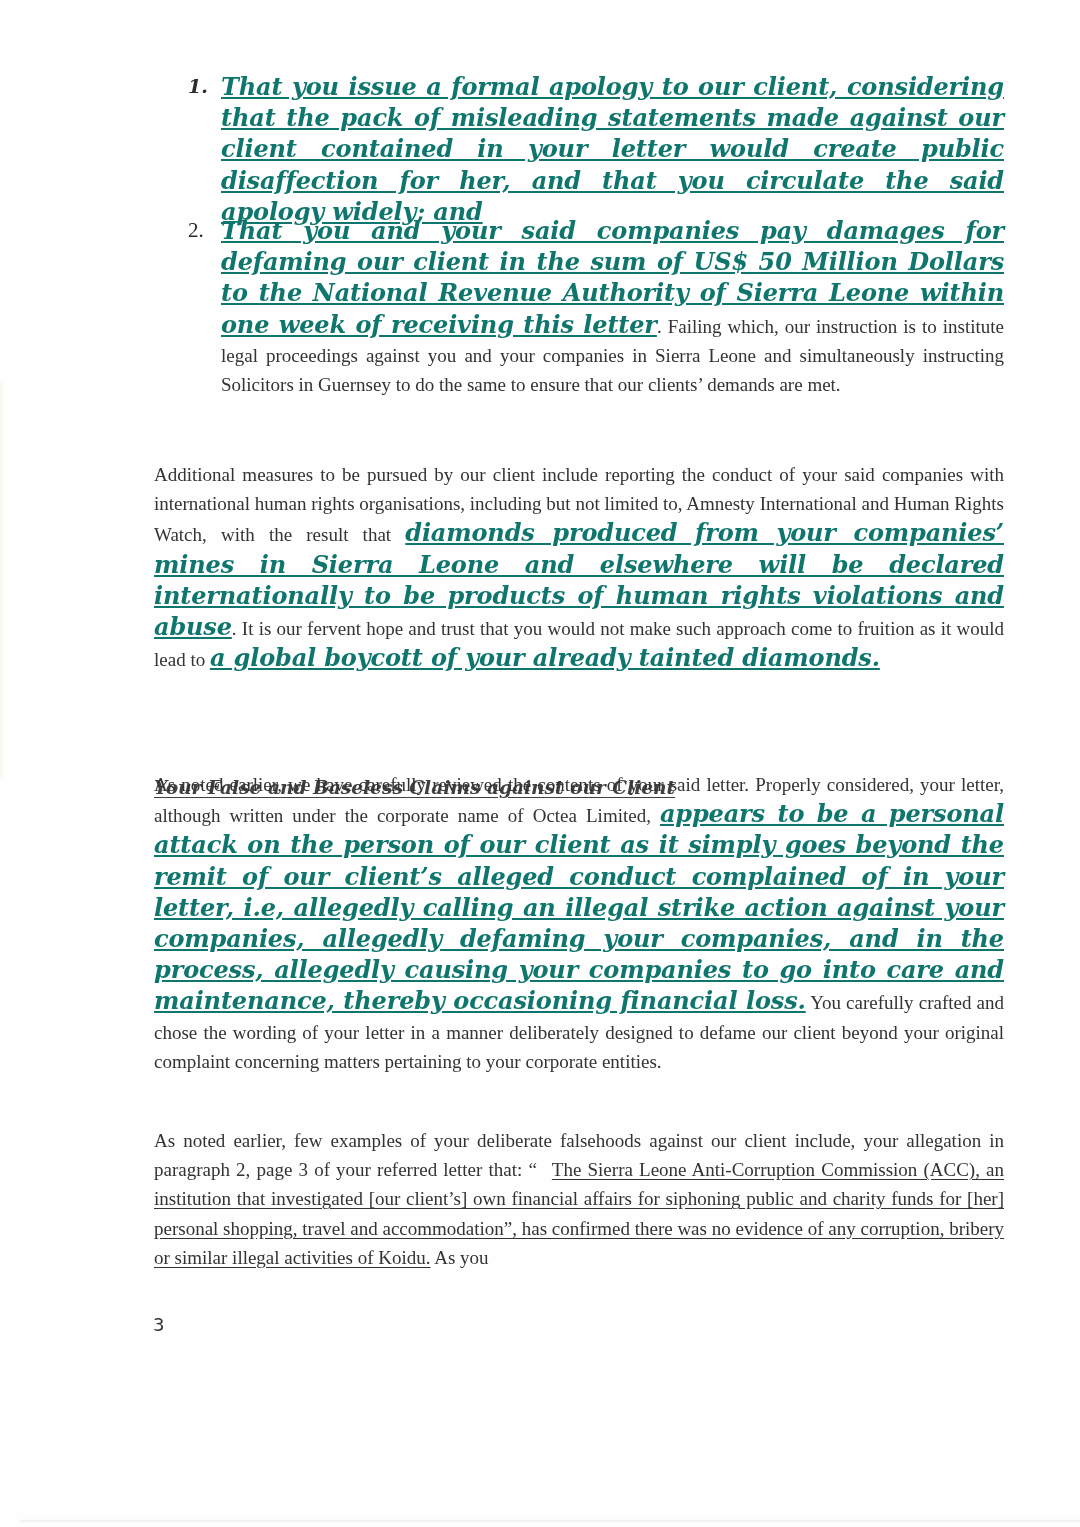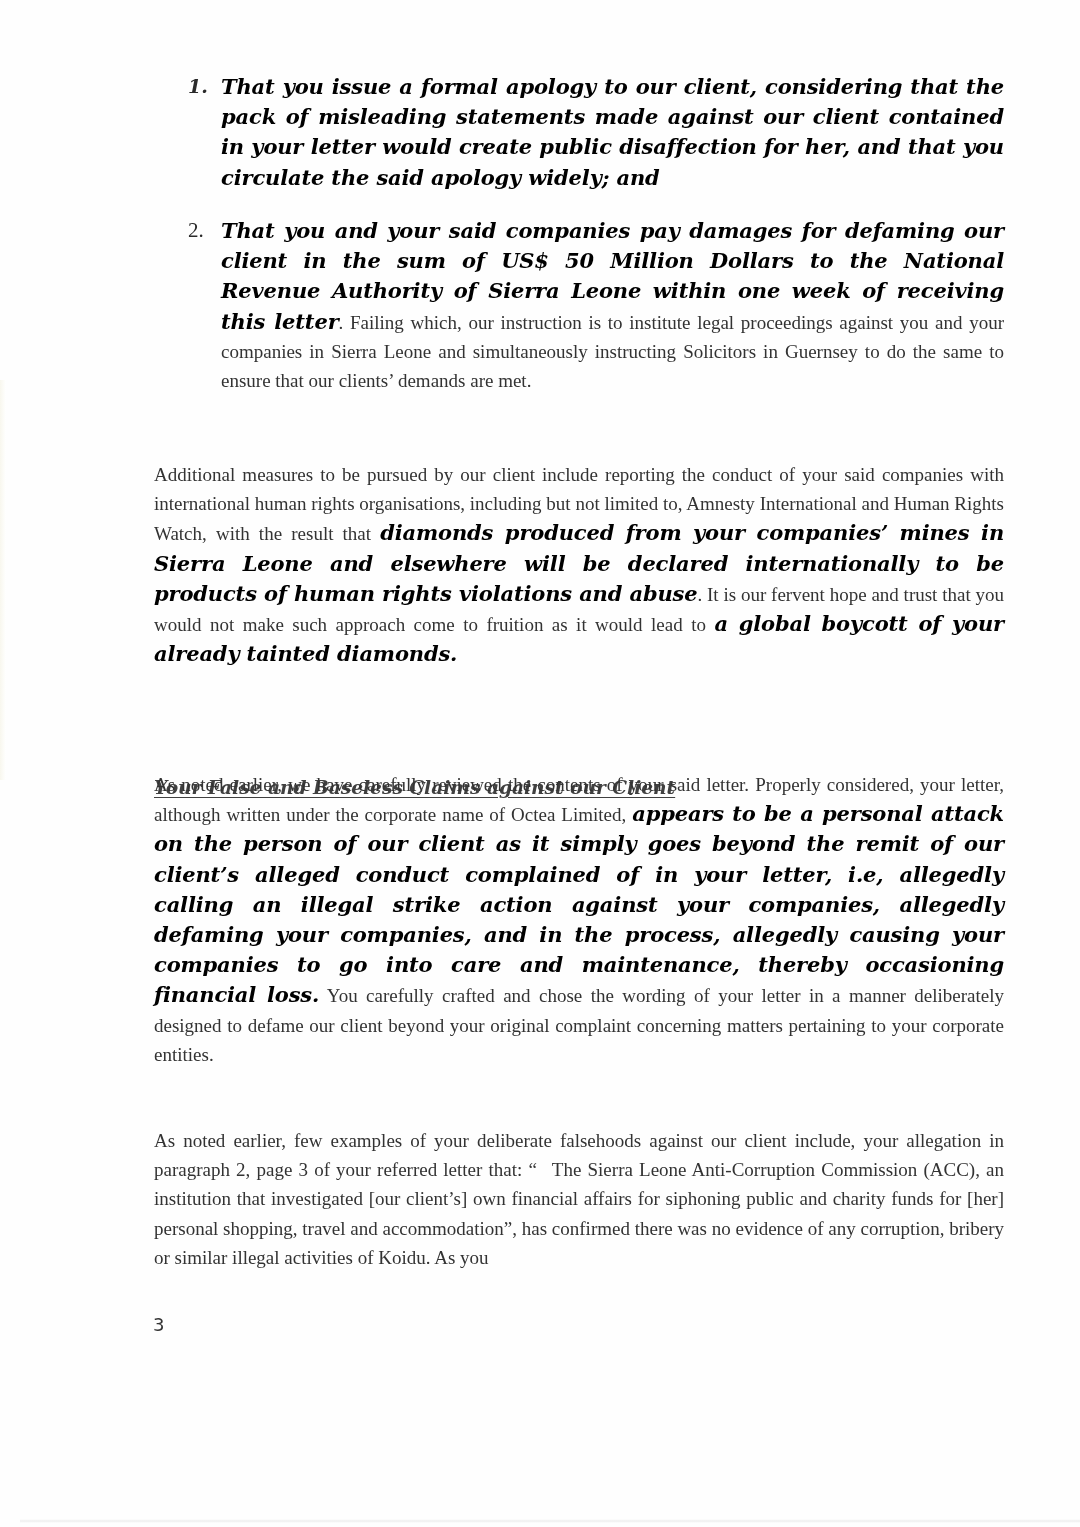--- a/index.html
+++ b/index.html
@@ -63,30 +63,32 @@
       font-size: 19px;
     }
     .list-body {
       margin-left: 67px;
       text-align: justify;
     }
     .bi {
       font-family: "DejaVu Serif", serif;
       font-weight: bold;
       font-style: italic;
-      font-size: 21px;
+      font-size: 24px;
       letter-spacing: -0.15px;
-      color: #000000;
+      color: #0f766e;
+      text-decoration: underline;
     }
     .plain {
       font-family: "Liberation Serif", serif;
       font-size: 19px;
       color: #333;
     }
     .u {
+      text-decoration: underline;
       text-underline-offset: 3px;
       margin-left: 15px;
     }
     .heading {
       position: absolute;
       left: 154px;
       top: 773px;
       font-family: "DejaVu Serif", serif;
       font-weight: bold;
       font-style: italic;

